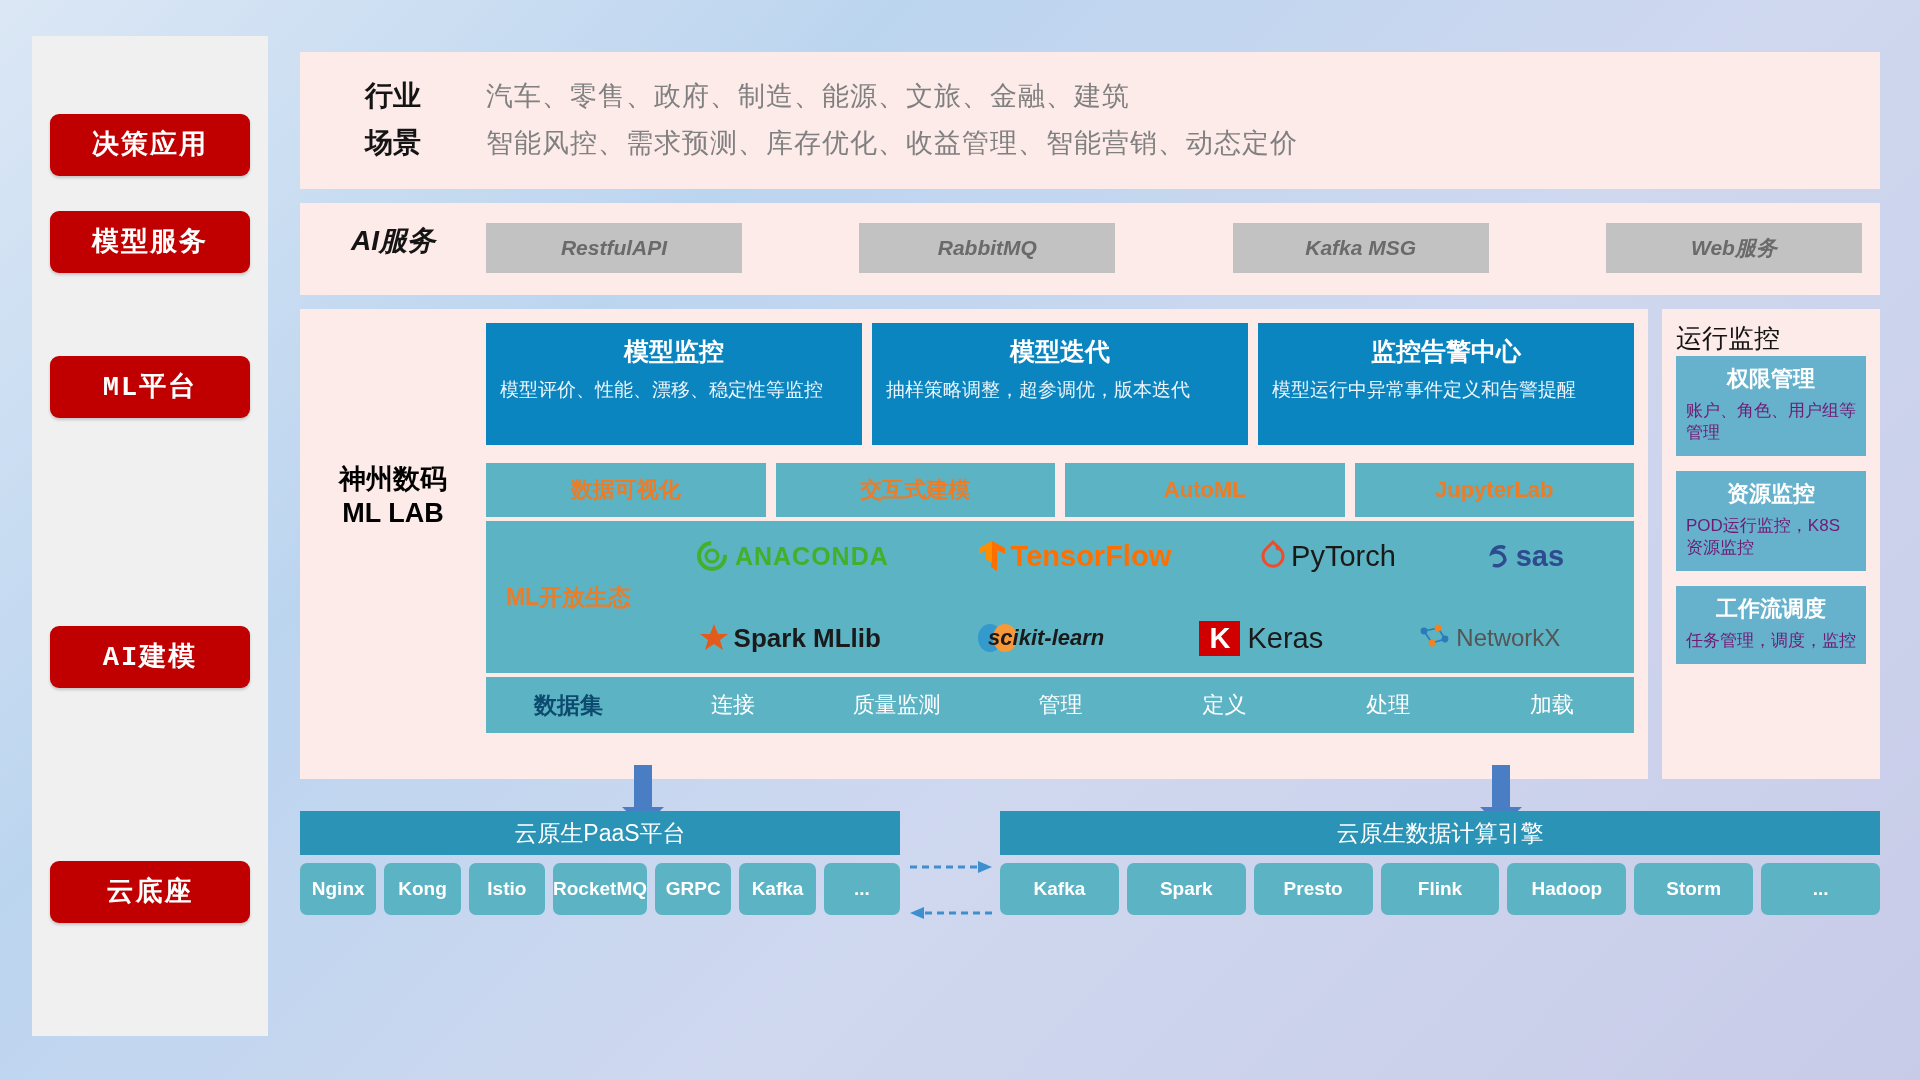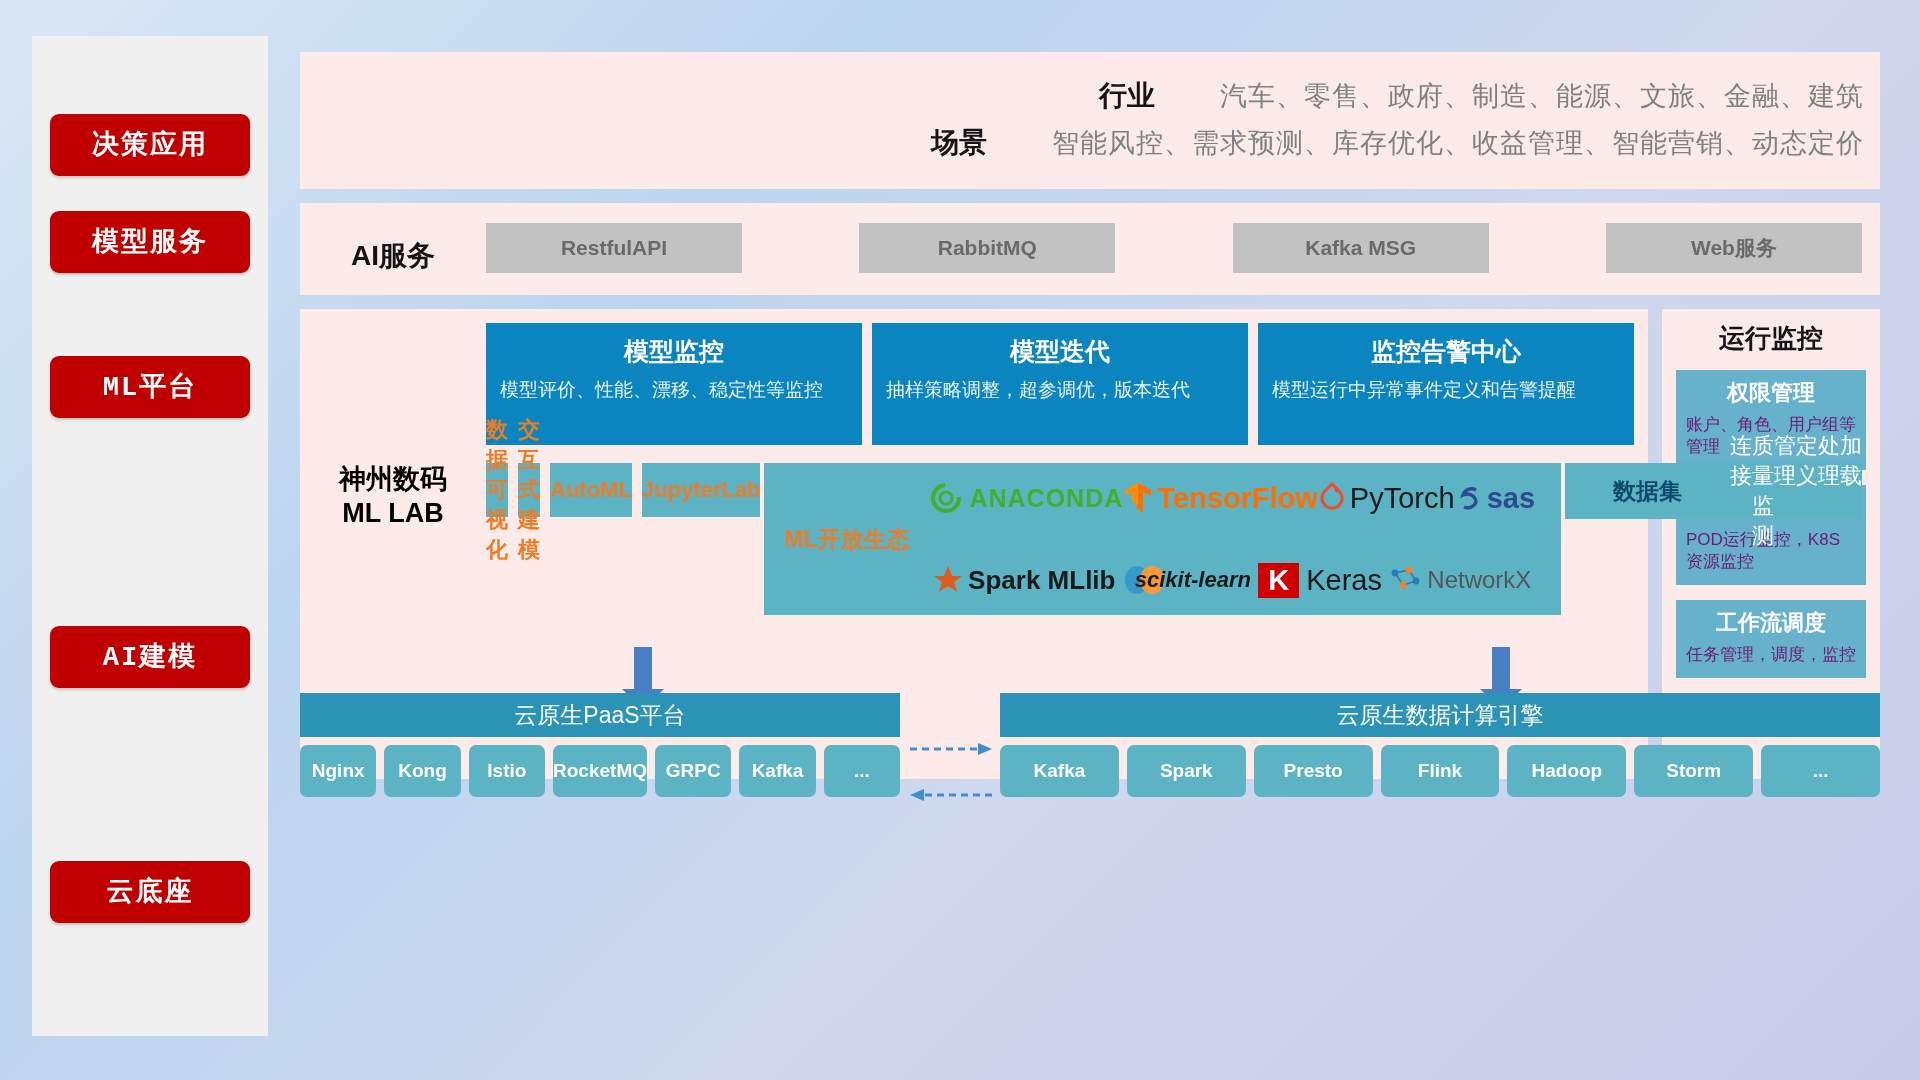--- a/index.html
+++ b/index.html
@@ -32,31 +32,31 @@
   }
 
   
   #main { position: absolute; left: 300px; top: 52px; width: 1580px; }
 
   .band {
     background: #fcebe8;
     margin-bottom: 14px;
     position: relative;
   }
-  .row-flex { display: flex; align-items: flex-end; }
+  .row-flex { display: flex; align-items: flex-start; font-style: italic; }
 
   .band-label {
     font-size: 28px; font-weight: bold; color: #141414;
     width: 186px; text-align: center; flex: none;
     line-height: 1.25;
   }
 
   
   #band-decision { padding: 16px 0 18px 0; }
-  .kv-row { display: flex; align-items: center; margin: 9px 16px; justify-content: flex-end; }
+  .kv-row { display: flex; align-items: center; margin: 9px 0; }
   .kv-key {
     width: 186px; flex: none; text-align: center;
     font-size: 28px; font-weight: bold; color: #141414;
   }
   .kv-val { font-size: 27px; color: #808080; letter-spacing: 1px; }
 
   
   #band-aiservice { padding: 20px 0 22px 0; }
   .svc-list { display: flex; flex: 1; gap: 0; justify-content: space-between; padding-right: 18px;}
   .svc-chip {
@@ -92,30 +92,30 @@
   .cicd-title { font-size: 31px; font-weight: bold; width: 168px; text-align: center; flex: none; padding-top:4px;}
   .cicd-items { display: flex; flex: 1; }
   .cicd-item { flex: 1; text-align: center; font-size: 23px; line-height: 1.15; padding-top: 6px;}
 
   
   #mon-col {
     width: 218px; margin-left: 14px; flex: none;
     background: #fcebe8;
     padding: 12px 14px 14px;
   }
-  #mon-title { font-size: 26px; font-weight: bold; text-align: center; color: #141414; margin-bottom: 14px; }
+  #mon-title { font-size: 26px; font-weight: normal; text-align: left; color: #141414; }
   .mon-card { background: #66b2cc; color: #fff; padding: 8px 10px 12px; margin-bottom: 15px; }
   .mon-card h5 { font-size: 22px; font-weight: bold; text-align: center; margin-bottom: 6px; }
   .mon-card p { font-size: 17px; line-height: 1.3; color: #701a75; }
 
   
   #band-model { display: flex; background: transparent; }
   #model-left { background: #fcebe8; width: 1348px; flex: none; display: flex; padding: 12px 14px 14px 0; }
   #model-label { width: 186px; flex: none; text-align: center; font-size: 27px; font-weight: bold; line-height:1.25;}
-  #model-body { flex: 1; display: flex; gap: 4px; }
+  #model-body { flex: 1; display: flex; flex-direction: column; gap: 4px; }
 
   .tool-row { display: flex; gap: 10px; }
   .tool-chip {
     background: #5cb3c4; color: #ec7c26;
     flex: 1; height: 54px;
     display: flex; align-items: center; justify-content: center;
     font-size: 22px; font-weight: bold;
   }
   .eco-row { background: #5cb3c4; display: flex; align-items: center; height: 152px; }
   .eco-label { width: 165px; flex: none; text-align: center; color: #ec7c26; font-size: 23px; font-weight: bold; }

